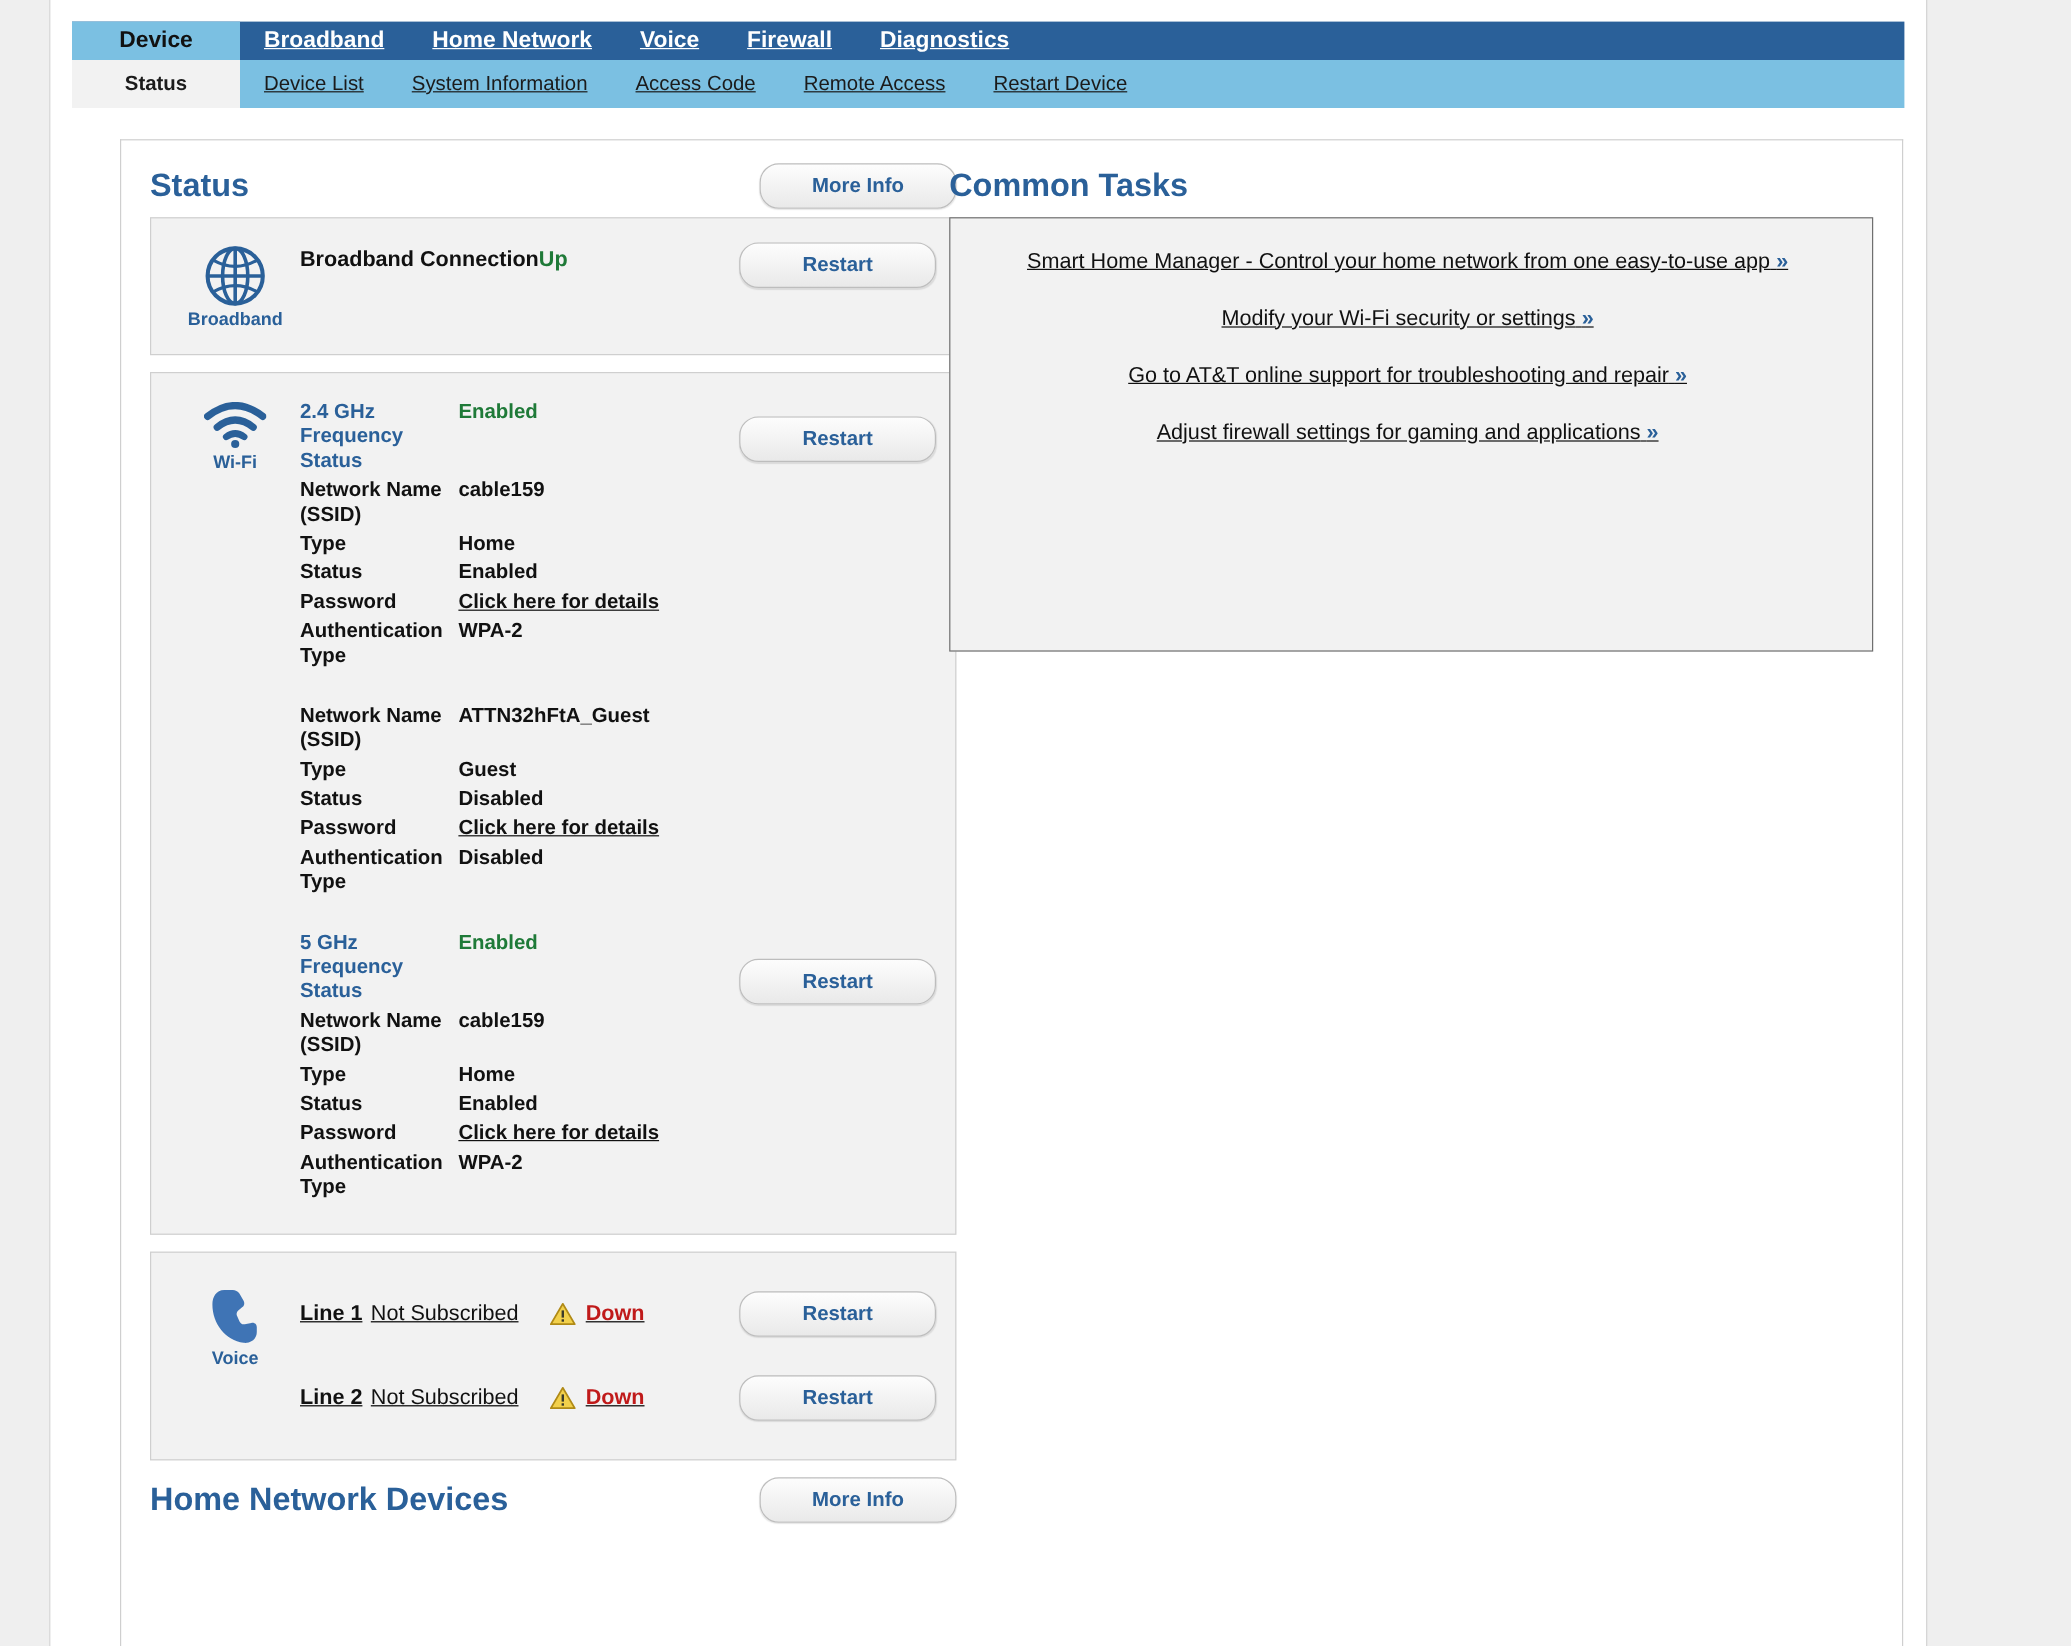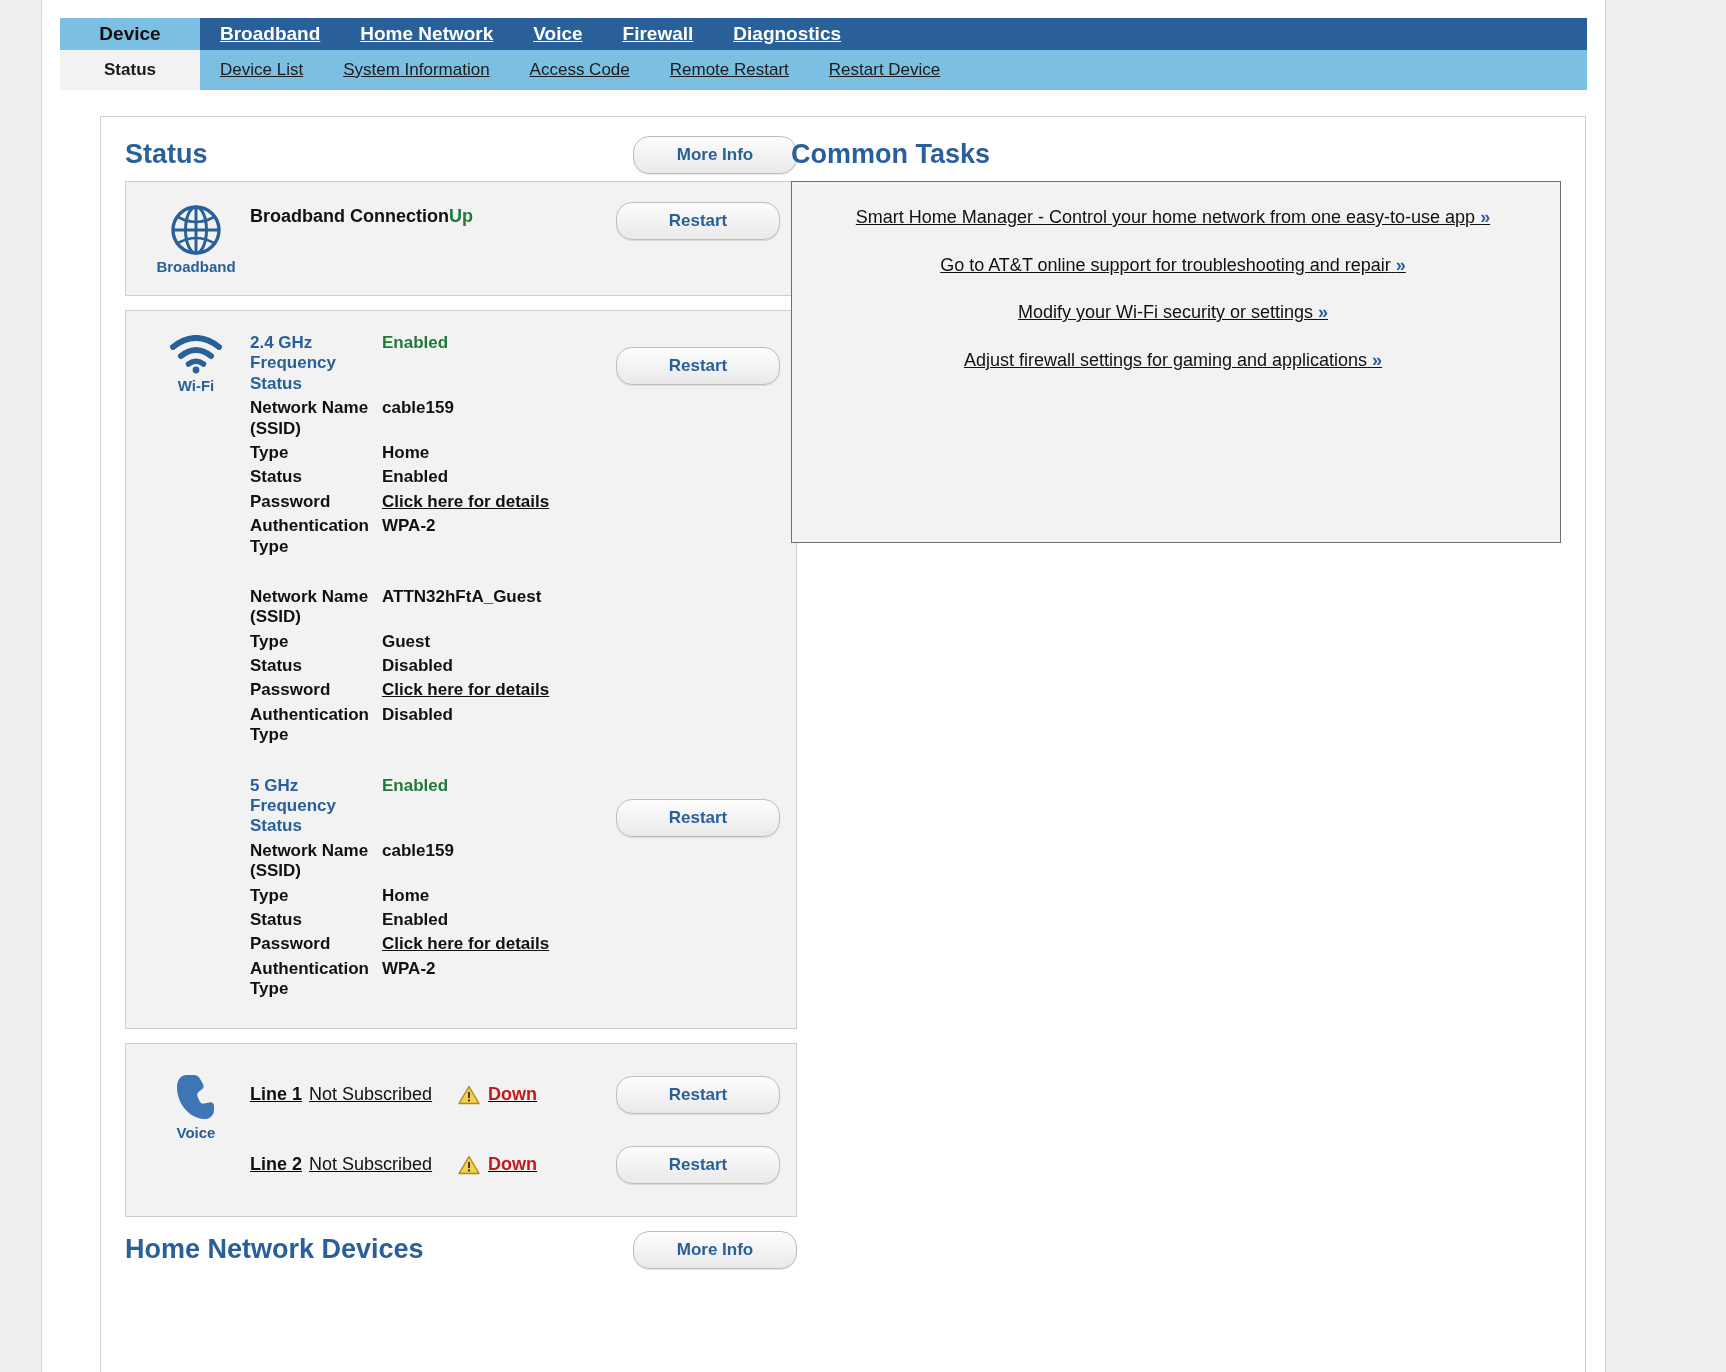--- a/index.html
+++ b/index.html
@@ -332,21 +332,21 @@
       <div class="subtab">
         <span>Device List</span>
       </div>
       <div class="subtab">
         <span>System Information</span>
       </div>
       <div class="subtab">
         <span>Access Code</span>
       </div>
       <div class="subtab">
-        <span>Remote Restart</span>
+        <span>Remote Access</span>
       </div>
       <div class="subtab">
         <span>Restart Device</span>
       </div>
     </div>
 
   </div>
 
   <div id="content-frame">
 
@@ -510,21 +510,21 @@
     </div>
 
     <div class="col-right">
 
       <div class="title-row">
         <h2 class="section-title">Common Tasks</h2>
       </div>
 
       <div class="tasks-box">
         <span class="task-link"><span>Smart Home Manager - Control your home network from one easy-to-use app</span> <span class="chev">»</span></span>
+        <span class="task-link"><span>Modify your Wi-Fi security or settings</span> <span class="chev">»</span></span>
         <span class="task-link"><span>Go to AT&amp;T online support for troubleshooting and repair</span> <span class="chev">»</span></span>
-        <span class="task-link"><span>Modify your Wi-Fi security or settings</span> <span class="chev">»</span></span>
         <span class="task-link"><span>Adjust firewall settings for gaming and applications</span> <span class="chev">»</span></span>
       </div>
 
     </div>
 
   </div>
 </div>
 
 </body></html>

